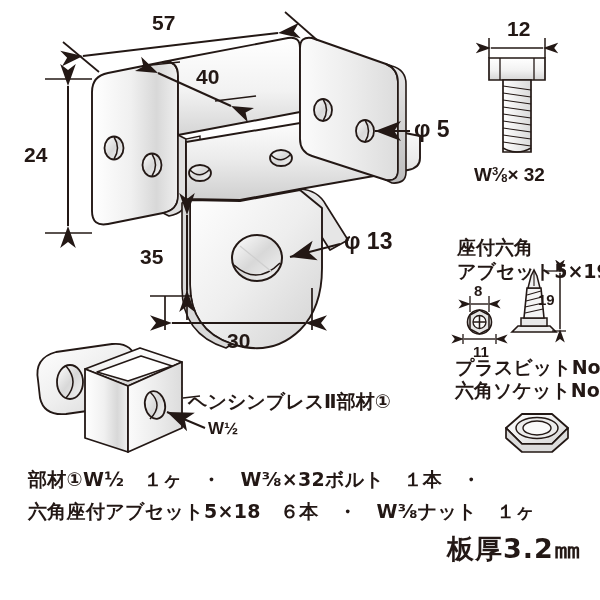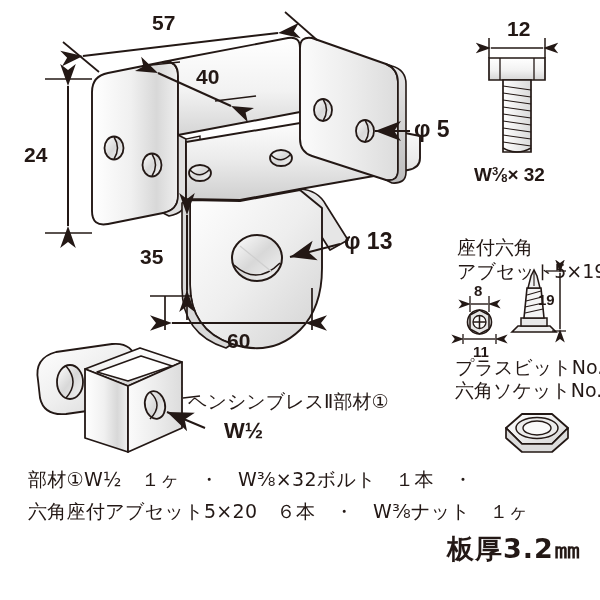--- a/index.html
+++ b/index.html
@@ -4,21 +4,21 @@
 <style>
   html,body{margin:0;padding:0;background:#ffffff;}
   body{width:600px;height:600px;position:relative;overflow:hidden;
        font-family:"Liberation Sans","DejaVu Sans",sans-serif;color:#231815;}
   .stage{position:absolute;inset:0;}
   svg{position:absolute;left:0;top:0;}
   .txt{position:absolute;white-space:nowrap;line-height:1;text-align:right;}
   .dim{font-size:21px;font-weight:700;letter-spacing:0px;}
   .dimsm{font-size:15px;font-weight:700;}
   .calloutlbl{font-size:23px;font-weight:700;}
-  .jp{font-family:"DejaVu Sans","Liberation Sans",sans-serif;font-weight:400;}
+  .jp{font-family:"DejaVu Sans","Liberation Sans",sans-serif;font-weight:700;}
   .partlbl2{font-size:19px;}
   .speclist{font-size:19px;letter-spacing:0.3px;}
   .thick{font-size:27px;font-weight:700;letter-spacing:1px;margin-top:45px;}
   .boltlbl{font-size:19px;font-weight:700;}
   .nutlbl{font-size:18px;font-weight:700;}
   sup.fr{font-size:.62em;vertical-align:.52em;}
   sub.fr{font-size:.62em;vertical-align:-.06em;}
   .frac{display:inline-block;font-size:.95em;}
 </style>
 </head>
@@ -242,40 +242,40 @@
       <line x1="205" y1="428" x2="167" y2="412" stroke="#231815" stroke-width="2" marker-end="url(#ahBig)"></line>
 
       <line x1="183" y1="398" x2="200" y2="396" stroke="#231815" stroke-width="1.7"></line>
     </g>
   </svg>
 
   <div class="txt dim" style="left:152px;top:12px;">57</div>
   <div class="txt dim" style="left:196px;top:66px;">40</div>
   <div class="txt dim" style="left:24px;top:144px;">24</div>
   <div class="txt dim" style="left:140px;top:246px;">35</div>
-  <div class="txt dim" style="left:227px;top:330px;">60</div>
+  <div class="txt dim" style="left:227px;top:330px;">30</div>
 
   <div class="txt calloutlbl" style="left:414px;top:118px;">φ 5</div>
   <div class="txt calloutlbl" style="left:344px;top:230px;">φ 13</div>
 
   <div class="txt dim" style="left:507px;top:18px;">12</div>
   <div class="txt boltlbl" style="left:474px;top:165px;">
     <span>W</span><span class="frac"><sup class="fr">3</sup>⁄<sub class="fr">8</sub></span><span>× 32</span>
   </div>
 
   <div class="txt jp partlbl2" style="left:457px;top:238px;">座付六角</div>
   <div class="txt jp partlbl2" style="left:457px;top:262px;">アブセット5×19</div>
   <div class="txt dimsm" style="left:474px;top:283px;">8</div>
   <div class="txt dimsm" style="left:473px;top:344px;">11</div>
   <div class="txt dimsm" style="left:538px;top:292px;">19</div>
   <div class="txt jp partlbl2" style="left:455px;top:358px;">プラスビットNo.2</div>
   <div class="txt jp partlbl2" style="left:455px;top:381px;">六角ソケットNo.8</div>
 
 
   <div class="txt jp partlbl2" style="left:188px;top:392px;">ヘンシンブレスⅡ部材①</div>
-  <div class="txt" style="left:224px;top:420px;font-size:22px;font-weight:700;">W½</div>
+  <div class="txt" style="left:208px;top:420px;font-size:17px;font-weight:700;">W½</div>
 
   <div class="txt jp speclist" style="left:28px;top:470px;">部材①W½　１ヶ　・　W⅜×32ボルト　１本　・</div>
-  <div class="txt jp speclist" style="left:28px;top:502px;">六角座付アブセット5×20　６本　・　W⅜ナット　１ヶ</div>
+  <div class="txt jp speclist" style="left:28px;top:502px;">六角座付アブセット5×18　６本　・　W⅜ナット　１ヶ</div>
 
   <div class="txt jp thick" style="left:447px;top:490px;">板厚3.2㎜</div>
 
 </div>
 
 </body></html>

